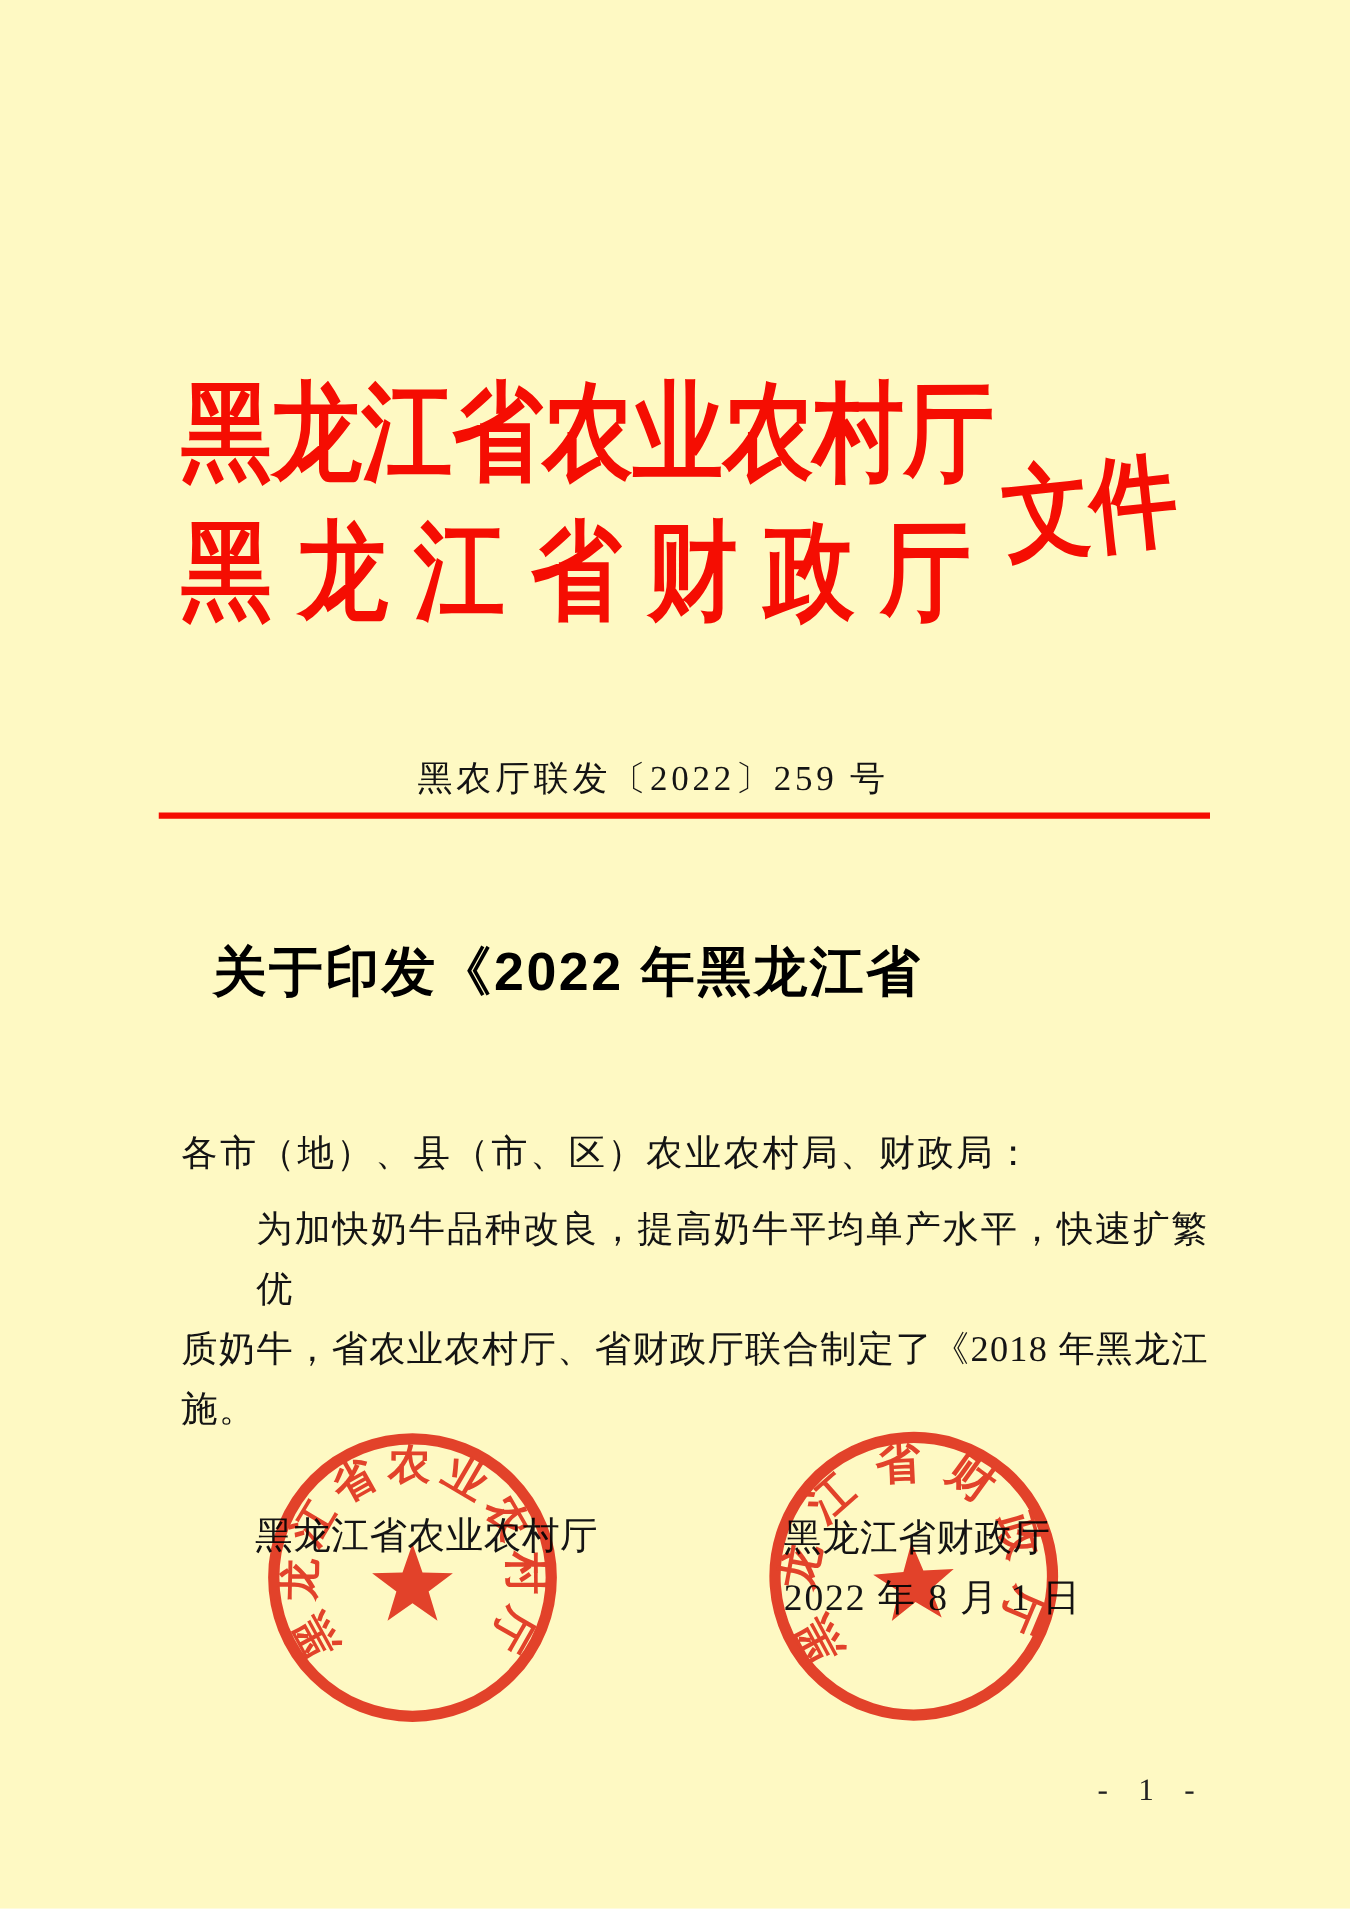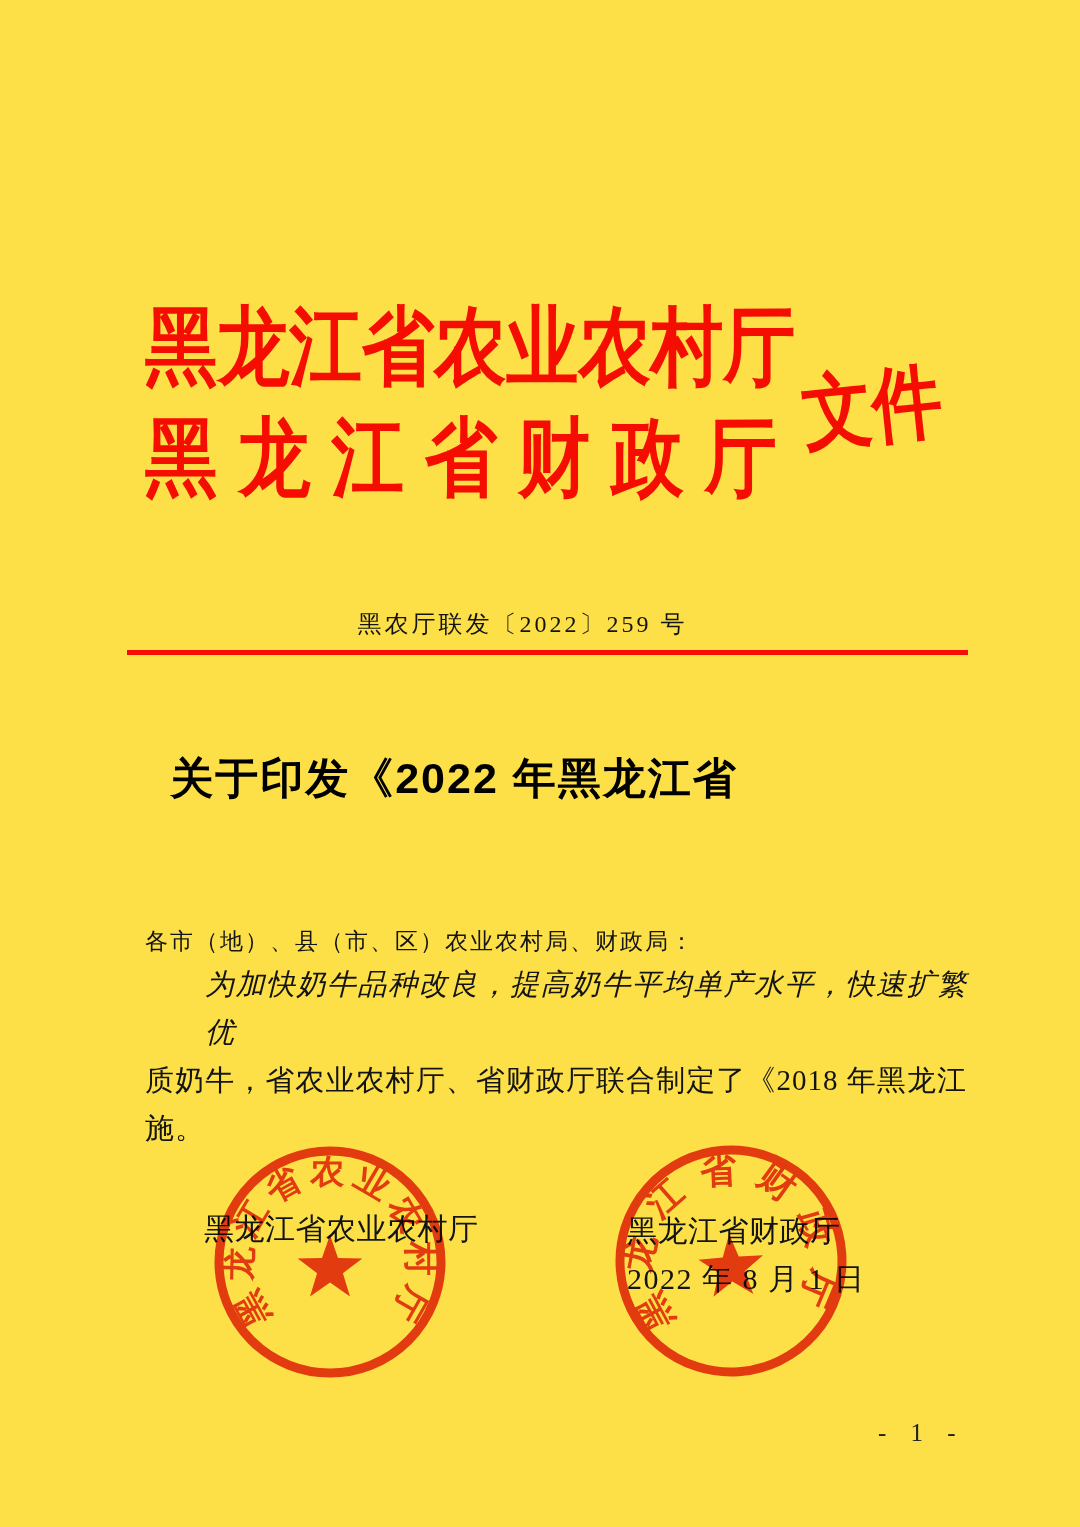--- a/index.html
+++ b/index.html
@@ -1,54 +1,54 @@
 <!DOCTYPE html>
 <html><head>
 <meta charset="utf-8">
 <style>
   html,body { margin:0; padding:0; background:#ffffff; }
   .page {
-    position:relative; width:1080px; height:1527px; background:#fde047;
+    position:relative; width:1080px; height:1527px; background:#fef9c3;
     overflow:hidden; color:#1a1a1a;
     font-family:"Liberation Serif","DejaVu Serif",serif;
   }
   
   .hdr-line {
     position:absolute; left:145px; line-height:1; white-space:nowrap;
     font-family:"Liberation Sans","DejaVu Sans",sans-serif; font-weight:bold;
     color:#f50d02; font-size:86px;
     transform:scaleX(0.84); transform-origin:0 0;
   }
   .hdr-line1 { top:303px; letter-spacing:0px; }
   .hdr-line2 { top:414px; letter-spacing:25px; }
   .doc-type {
     position:absolute; left:790px; top:366px; line-height:1; white-space:nowrap;
     font-family:"Liberation Sans","DejaVu Sans",sans-serif; font-weight:bold;
     color:#f50d02; font-size:82px;
     transform:rotate(-6deg) scaleX(0.85); transform-origin:center;
   }
   .doc-number {
     position:absolute; left:0; top:606px; width:1045px; text-align:center;
-    font-size:24px; letter-spacing:3px; color:#141414; line-height:36px;
+    font-size:28px; letter-spacing:3px; color:#141414; line-height:36px;
   }
   .red-line { position:absolute; left:127px; top:650px; width:841px; height:5px; background:#f50d02; }
   
   .title {
     position:absolute; left:0; top:752px; width:908px; text-align:center;
     font-family:"Liberation Sans","DejaVu Sans",sans-serif; font-weight:bold;
     font-size:43px; line-height:52px; color:#000000; letter-spacing:2px;
   }
   
   .salutation {
-    position:absolute; left:145px; top:925px; font-size:23px; line-height:34px;
+    position:absolute; left:145px; top:906px; font-size:29px; line-height:34px;
     letter-spacing:2px; color:#141414; white-space:nowrap;
   }
   .body-block { position:absolute; left:145px; top:960px; width:822px; font-size:29px; line-height:48px; color:#141414; }
   .body-line { text-align:justify; text-align-last:justify; letter-spacing:1px; }
-  .body-line.first { padding-left:60px;font-style:italic; }
+  .body-line.first { padding-left:60px; }
   .body-line.last { text-align-last:left; }
   
   .seal { position:absolute; width:240px; height:240px; mix-blend-mode:multiply; opacity:0.95; }
   .seal-left  { left:210px; top:1142px; }
   .seal-right { left:611px; top:1141px; transform:rotate(-4deg); }
   
   .sig {
     position:absolute; font-size:30px; line-height:34px; color:#141414;
     letter-spacing:0.5px; white-space:nowrap;
   }

